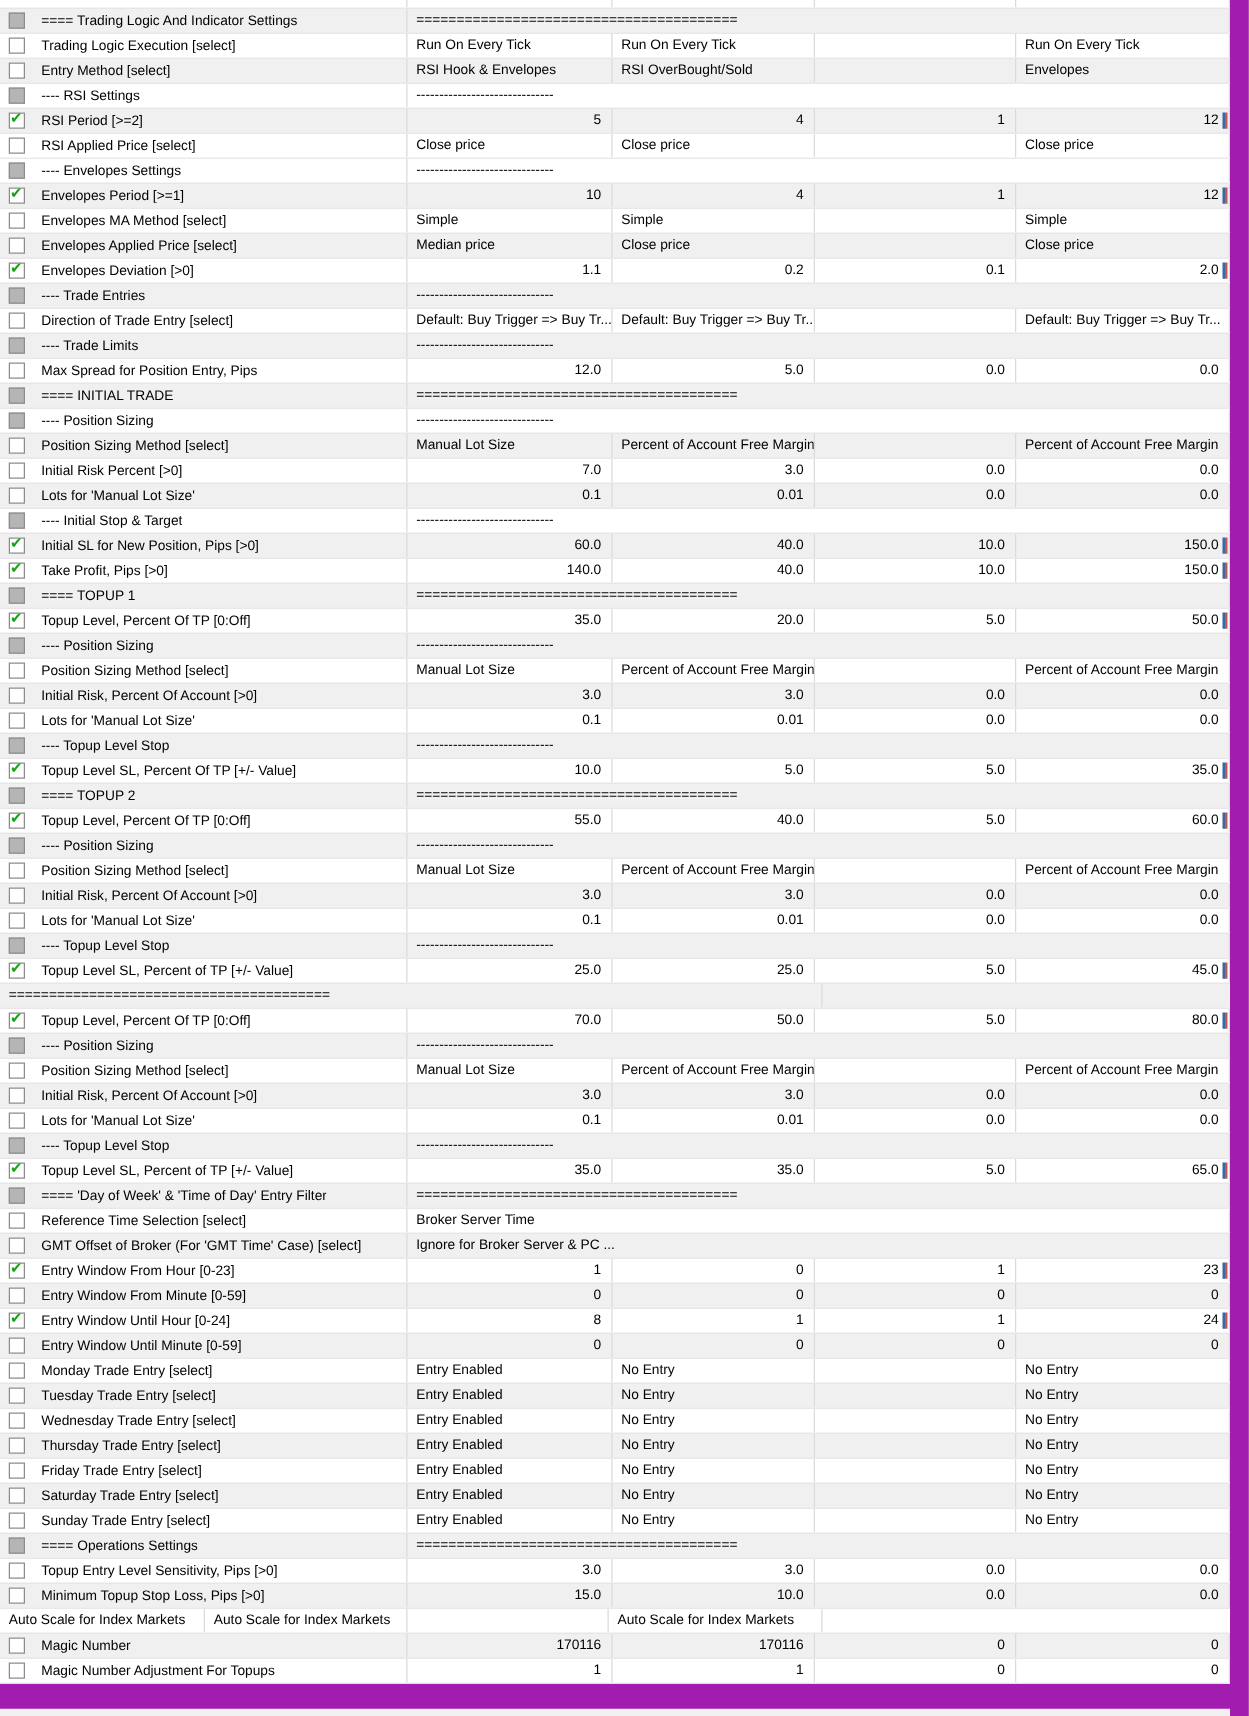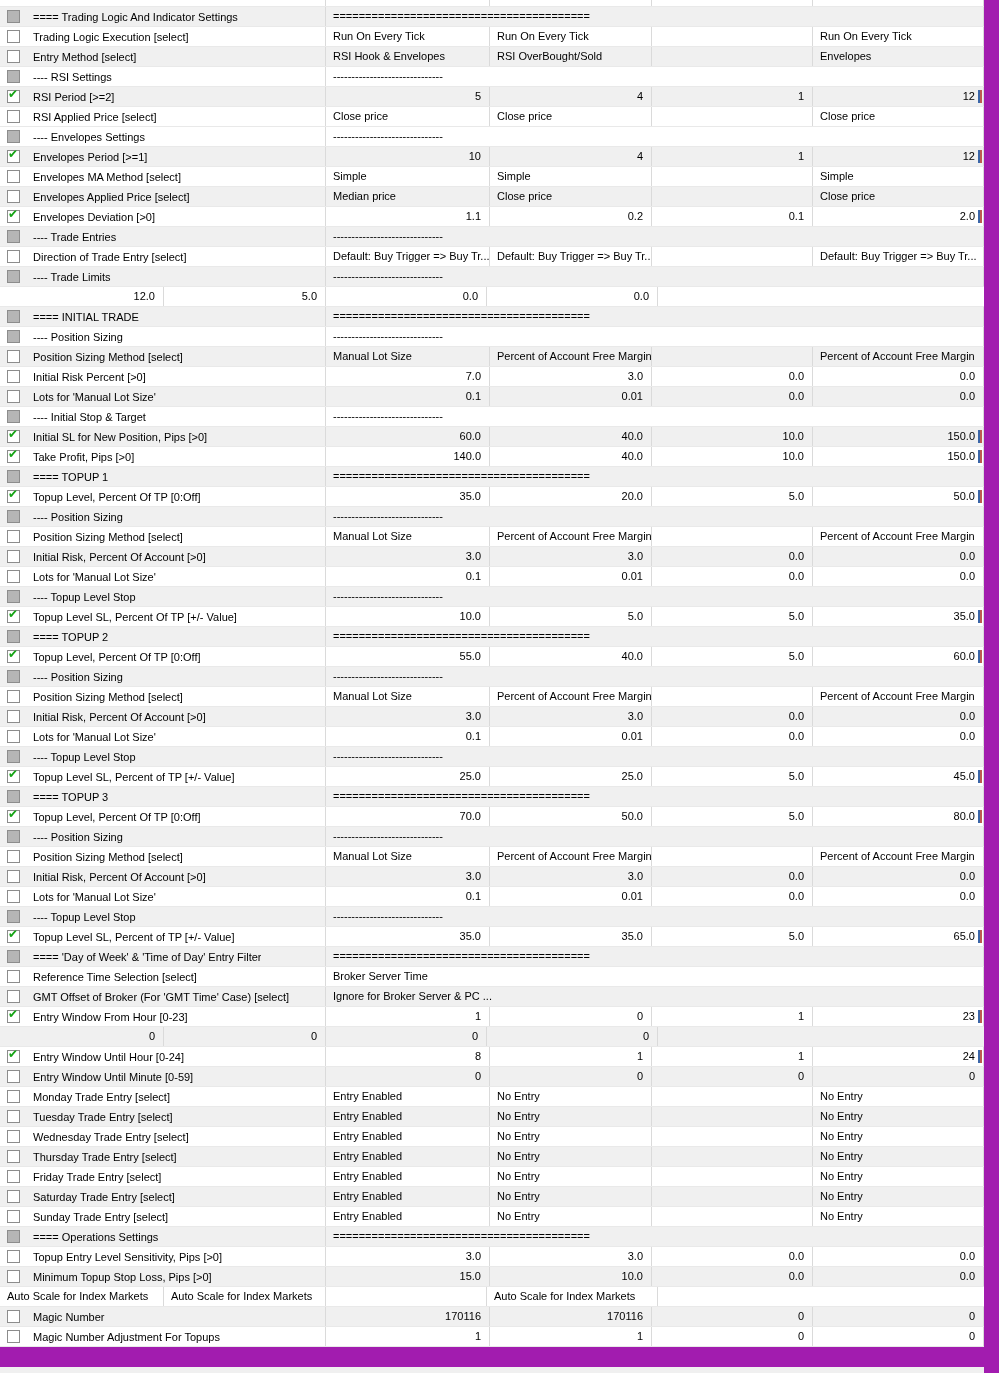--- a/index.html
+++ b/index.html
@@ -87,21 +87,21 @@
       <div class="row alt"><div class="name-cell"><span class="cb"><span class="tick">✔</span></span><span class="nm">RSI Period [&gt;=2]</span></div><div class="cell c-value num">5</div><div class="cell c-start num">4</div><div class="cell c-step num">1</div><div class="cell c-stop num">12</div><span class="marker"></span></div>
       <div class="row"><div class="name-cell"><span class="cb"></span><span class="nm">RSI Applied Price [select]</span></div><div class="cell c-value txt">Close price</div><div class="cell c-start txt">Close price</div><div class="cell c-step txt"></div><div class="cell c-stop txt">Close price</div></div>
       <div class="row"><div class="name-cell"><span class="cb dis"></span><span class="nm">---- Envelopes Settings</span></div><div class="cell span">------------------------------</div></div>
       <div class="row alt"><div class="name-cell"><span class="cb"><span class="tick">✔</span></span><span class="nm">Envelopes Period [&gt;=1]</span></div><div class="cell c-value num">10</div><div class="cell c-start num">4</div><div class="cell c-step num">1</div><div class="cell c-stop num">12</div><span class="marker"></span></div>
       <div class="row"><div class="name-cell"><span class="cb"></span><span class="nm">Envelopes MA Method [select]</span></div><div class="cell c-value txt">Simple</div><div class="cell c-start txt">Simple</div><div class="cell c-step txt"></div><div class="cell c-stop txt">Simple</div></div>
       <div class="row alt"><div class="name-cell"><span class="cb"></span><span class="nm">Envelopes Applied Price [select]</span></div><div class="cell c-value txt">Median price</div><div class="cell c-start txt">Close price</div><div class="cell c-step txt"></div><div class="cell c-stop txt">Close price</div></div>
       <div class="row"><div class="name-cell"><span class="cb"><span class="tick">✔</span></span><span class="nm">Envelopes Deviation [&gt;0]</span></div><div class="cell c-value num">1.1</div><div class="cell c-start num">0.2</div><div class="cell c-step num">0.1</div><div class="cell c-stop num">2.0</div><span class="marker"></span></div>
       <div class="row alt"><div class="name-cell"><span class="cb dis"></span><span class="nm">---- Trade Entries</span></div><div class="cell span">------------------------------</div></div>
       <div class="row"><div class="name-cell"><span class="cb"></span><span class="nm">Direction of Trade Entry [select]</span></div><div class="cell c-value txt">Default: Buy Trigger =&gt; Buy Tr...</div><div class="cell c-start txt">Default: Buy Trigger =&gt; Buy Tr...</div><div class="cell c-step txt"></div><div class="cell c-stop txt">Default: Buy Trigger =&gt; Buy Tr...</div></div>
       <div class="row alt"><div class="name-cell"><span class="cb dis"></span><span class="nm">---- Trade Limits</span></div><div class="cell span">------------------------------</div></div>
-      <div class="row"><div class="cell c-value num">12.0</div><div class="cell c-start num">5.0</div><div class="cell c-step num">0.0</div><div class="cell c-stop num">0.0</div></div>
+      <div class="row"><div class="name-cell"><span class="cb"></span><span class="nm">Max Spread for Position Entry, Pips</span></div><div class="cell c-value num">12.0</div><div class="cell c-start num">5.0</div><div class="cell c-step num">0.0</div><div class="cell c-stop num">0.0</div></div>
       <div class="row alt"><div class="name-cell"><span class="cb dis"></span><span class="nm">==== INITIAL TRADE</span></div><div class="cell span">========================================</div></div>
       <div class="row"><div class="name-cell"><span class="cb dis"></span><span class="nm">---- Position Sizing</span></div><div class="cell span">------------------------------</div></div>
       <div class="row alt"><div class="name-cell"><span class="cb"></span><span class="nm">Position Sizing Method [select]</span></div><div class="cell c-value txt">Manual Lot Size</div><div class="cell c-start txt">Percent of Account Free Margin</div><div class="cell c-step txt"></div><div class="cell c-stop txt">Percent of Account Free Margin</div></div>
       <div class="row"><div class="name-cell"><span class="cb"></span><span class="nm">Initial Risk Percent [&gt;0]</span></div><div class="cell c-value num">7.0</div><div class="cell c-start num">3.0</div><div class="cell c-step num">0.0</div><div class="cell c-stop num">0.0</div></div>
       <div class="row alt"><div class="name-cell"><span class="cb"></span><span class="nm">Lots for 'Manual Lot Size'</span></div><div class="cell c-value num">0.1</div><div class="cell c-start num">0.01</div><div class="cell c-step num">0.0</div><div class="cell c-stop num">0.0</div></div>
       <div class="row"><div class="name-cell"><span class="cb dis"></span><span class="nm">---- Initial Stop &amp; Target</span></div><div class="cell span">------------------------------</div></div>
       <div class="row alt"><div class="name-cell"><span class="cb"><span class="tick">✔</span></span><span class="nm">Initial SL for New Position, Pips [&gt;0]</span></div><div class="cell c-value num">60.0</div><div class="cell c-start num">40.0</div><div class="cell c-step num">10.0</div><div class="cell c-stop num">150.0</div><span class="marker"></span></div>
       <div class="row"><div class="name-cell"><span class="cb"><span class="tick">✔</span></span><span class="nm">Take Profit, Pips [&gt;0]</span></div><div class="cell c-value num">140.0</div><div class="cell c-start num">40.0</div><div class="cell c-step num">10.0</div><div class="cell c-stop num">150.0</div><span class="marker"></span></div>
       <div class="row alt"><div class="name-cell"><span class="cb dis"></span><span class="nm">==== TOPUP 1</span></div><div class="cell span">========================================</div></div>
       <div class="row"><div class="name-cell"><span class="cb"><span class="tick">✔</span></span><span class="nm">Topup Level, Percent Of TP [0:Off]</span></div><div class="cell c-value num">35.0</div><div class="cell c-start num">20.0</div><div class="cell c-step num">5.0</div><div class="cell c-stop num">50.0</div><span class="marker"></span></div>
@@ -112,33 +112,33 @@
       <div class="row alt"><div class="name-cell"><span class="cb dis"></span><span class="nm">---- Topup Level Stop</span></div><div class="cell span">------------------------------</div></div>
       <div class="row"><div class="name-cell"><span class="cb"><span class="tick">✔</span></span><span class="nm">Topup Level SL, Percent Of TP [+/- Value]</span></div><div class="cell c-value num">10.0</div><div class="cell c-start num">5.0</div><div class="cell c-step num">5.0</div><div class="cell c-stop num">35.0</div><span class="marker"></span></div>
       <div class="row alt"><div class="name-cell"><span class="cb dis"></span><span class="nm">==== TOPUP 2</span></div><div class="cell span">========================================</div></div>
       <div class="row"><div class="name-cell"><span class="cb"><span class="tick">✔</span></span><span class="nm">Topup Level, Percent Of TP [0:Off]</span></div><div class="cell c-value num">55.0</div><div class="cell c-start num">40.0</div><div class="cell c-step num">5.0</div><div class="cell c-stop num">60.0</div><span class="marker"></span></div>
       <div class="row alt"><div class="name-cell"><span class="cb dis"></span><span class="nm">---- Position Sizing</span></div><div class="cell span">------------------------------</div></div>
       <div class="row"><div class="name-cell"><span class="cb"></span><span class="nm">Position Sizing Method [select]</span></div><div class="cell c-value txt">Manual Lot Size</div><div class="cell c-start txt">Percent of Account Free Margin</div><div class="cell c-step txt"></div><div class="cell c-stop txt">Percent of Account Free Margin</div></div>
       <div class="row alt"><div class="name-cell"><span class="cb"></span><span class="nm">Initial Risk, Percent Of Account [&gt;0]</span></div><div class="cell c-value num">3.0</div><div class="cell c-start num">3.0</div><div class="cell c-step num">0.0</div><div class="cell c-stop num">0.0</div></div>
       <div class="row"><div class="name-cell"><span class="cb"></span><span class="nm">Lots for 'Manual Lot Size'</span></div><div class="cell c-value num">0.1</div><div class="cell c-start num">0.01</div><div class="cell c-step num">0.0</div><div class="cell c-stop num">0.0</div></div>
       <div class="row alt"><div class="name-cell"><span class="cb dis"></span><span class="nm">---- Topup Level Stop</span></div><div class="cell span">------------------------------</div></div>
       <div class="row"><div class="name-cell"><span class="cb"><span class="tick">✔</span></span><span class="nm">Topup Level SL, Percent of TP [+/- Value]</span></div><div class="cell c-value num">25.0</div><div class="cell c-start num">25.0</div><div class="cell c-step num">5.0</div><div class="cell c-stop num">45.0</div><span class="marker"></span></div>
-      <div class="row alt"><div class="name-cell"><span class="cb dis"></span><span class="nm">==== TOPUP 3</span></div><div class="cell span">========================================</div></div>
+      <div class="row alt"><div class="cell span">========================================</div></div>
       <div class="row"><div class="name-cell"><span class="cb"><span class="tick">✔</span></span><span class="nm">Topup Level, Percent Of TP [0:Off]</span></div><div class="cell c-value num">70.0</div><div class="cell c-start num">50.0</div><div class="cell c-step num">5.0</div><div class="cell c-stop num">80.0</div><span class="marker"></span></div>
       <div class="row alt"><div class="name-cell"><span class="cb dis"></span><span class="nm">---- Position Sizing</span></div><div class="cell span">------------------------------</div></div>
       <div class="row"><div class="name-cell"><span class="cb"></span><span class="nm">Position Sizing Method [select]</span></div><div class="cell c-value txt">Manual Lot Size</div><div class="cell c-start txt">Percent of Account Free Margin</div><div class="cell c-step txt"></div><div class="cell c-stop txt">Percent of Account Free Margin</div></div>
       <div class="row alt"><div class="name-cell"><span class="cb"></span><span class="nm">Initial Risk, Percent Of Account [&gt;0]</span></div><div class="cell c-value num">3.0</div><div class="cell c-start num">3.0</div><div class="cell c-step num">0.0</div><div class="cell c-stop num">0.0</div></div>
       <div class="row"><div class="name-cell"><span class="cb"></span><span class="nm">Lots for 'Manual Lot Size'</span></div><div class="cell c-value num">0.1</div><div class="cell c-start num">0.01</div><div class="cell c-step num">0.0</div><div class="cell c-stop num">0.0</div></div>
       <div class="row alt"><div class="name-cell"><span class="cb dis"></span><span class="nm">---- Topup Level Stop</span></div><div class="cell span">------------------------------</div></div>
       <div class="row"><div class="name-cell"><span class="cb"><span class="tick">✔</span></span><span class="nm">Topup Level SL, Percent of TP [+/- Value]</span></div><div class="cell c-value num">35.0</div><div class="cell c-start num">35.0</div><div class="cell c-step num">5.0</div><div class="cell c-stop num">65.0</div><span class="marker"></span></div>
       <div class="row alt"><div class="name-cell"><span class="cb dis"></span><span class="nm">==== 'Day of Week' &amp; 'Time of Day' Entry Filter</span></div><div class="cell span">========================================</div></div>
       <div class="row"><div class="name-cell"><span class="cb"></span><span class="nm">Reference Time Selection [select]</span></div><div class="cell span">Broker Server Time</div></div>
       <div class="row alt"><div class="name-cell"><span class="cb"></span><span class="nm">GMT Offset of Broker (For 'GMT Time' Case) [select]</span></div><div class="cell span">Ignore for Broker Server &amp; PC ...</div></div>
       <div class="row"><div class="name-cell"><span class="cb"><span class="tick">✔</span></span><span class="nm">Entry Window From Hour [0-23]</span></div><div class="cell c-value num">1</div><div class="cell c-start num">0</div><div class="cell c-step num">1</div><div class="cell c-stop num">23</div><span class="marker"></span></div>
-      <div class="row alt"><div class="cell c-value num">0</div><div class="cell c-start num">0</div><div class="cell c-step num">0</div><div class="cell c-stop num">0</div></div>
+      <div class="row alt"><div class="name-cell"><span class="cb"></span><span class="nm">Entry Window From Minute [0-59]</span></div><div class="cell c-value num">0</div><div class="cell c-start num">0</div><div class="cell c-step num">0</div><div class="cell c-stop num">0</div></div>
       <div class="row"><div class="name-cell"><span class="cb"><span class="tick">✔</span></span><span class="nm">Entry Window Until Hour [0-24]</span></div><div class="cell c-value num">8</div><div class="cell c-start num">1</div><div class="cell c-step num">1</div><div class="cell c-stop num">24</div><span class="marker"></span></div>
       <div class="row alt"><div class="name-cell"><span class="cb"></span><span class="nm">Entry Window Until Minute [0-59]</span></div><div class="cell c-value num">0</div><div class="cell c-start num">0</div><div class="cell c-step num">0</div><div class="cell c-stop num">0</div></div>
       <div class="row"><div class="name-cell"><span class="cb"></span><span class="nm">Monday Trade Entry [select]</span></div><div class="cell c-value txt">Entry Enabled</div><div class="cell c-start txt">No Entry</div><div class="cell c-step txt"></div><div class="cell c-stop txt">No Entry</div></div>
       <div class="row alt"><div class="name-cell"><span class="cb"></span><span class="nm">Tuesday Trade Entry [select]</span></div><div class="cell c-value txt">Entry Enabled</div><div class="cell c-start txt">No Entry</div><div class="cell c-step txt"></div><div class="cell c-stop txt">No Entry</div></div>
       <div class="row"><div class="name-cell"><span class="cb"></span><span class="nm">Wednesday Trade Entry [select]</span></div><div class="cell c-value txt">Entry Enabled</div><div class="cell c-start txt">No Entry</div><div class="cell c-step txt"></div><div class="cell c-stop txt">No Entry</div></div>
       <div class="row alt"><div class="name-cell"><span class="cb"></span><span class="nm">Thursday Trade Entry [select]</span></div><div class="cell c-value txt">Entry Enabled</div><div class="cell c-start txt">No Entry</div><div class="cell c-step txt"></div><div class="cell c-stop txt">No Entry</div></div>
       <div class="row"><div class="name-cell"><span class="cb"></span><span class="nm">Friday Trade Entry [select]</span></div><div class="cell c-value txt">Entry Enabled</div><div class="cell c-start txt">No Entry</div><div class="cell c-step txt"></div><div class="cell c-stop txt">No Entry</div></div>
       <div class="row alt"><div class="name-cell"><span class="cb"></span><span class="nm">Saturday Trade Entry [select]</span></div><div class="cell c-value txt">Entry Enabled</div><div class="cell c-start txt">No Entry</div><div class="cell c-step txt"></div><div class="cell c-stop txt">No Entry</div></div>
       <div class="row"><div class="name-cell"><span class="cb"></span><span class="nm">Sunday Trade Entry [select]</span></div><div class="cell c-value txt">Entry Enabled</div><div class="cell c-start txt">No Entry</div><div class="cell c-step txt"></div><div class="cell c-stop txt">No Entry</div></div>
       <div class="row alt"><div class="name-cell"><span class="cb dis"></span><span class="nm">==== Operations Settings</span></div><div class="cell span">========================================</div></div>

